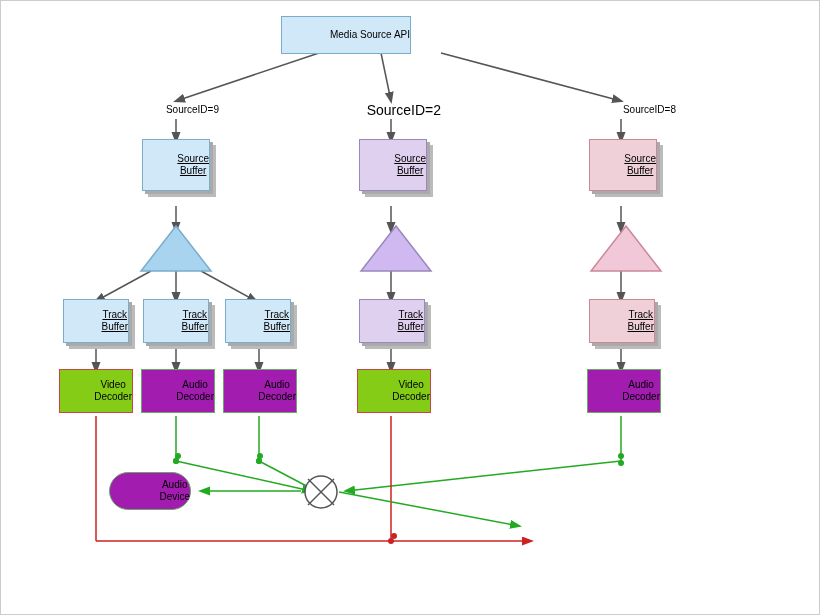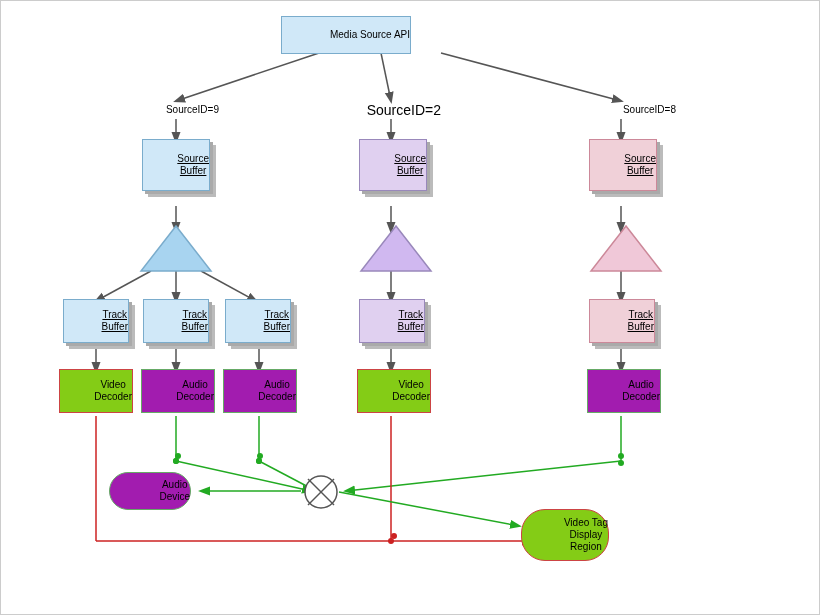--- a/index.html
+++ b/index.html
@@ -226,23 +226,20 @@
   <svg style="position:absolute; left:302px; top:473px; width:36px; height:36px;">
     <circle cx="18" cy="18" r="16" fill="white" stroke="#555" stroke-width="1.5"></circle>
     <line x1="5" y1="5" x2="31" y2="31" stroke="#555" stroke-width="1.5"></line>
     <line x1="31" y1="5" x2="5" y2="31" stroke="#555" stroke-width="1.5"></line>
   </svg>
 
   <div class="box box-green box-rounded" style="left:108px; top:471px; width:82px; height:38px; font-size:10px;">
     <span>Audio<br>Device</span>
   </div>
 
-  <div class="box box-red box-rounded" style="left:520px; top:508px; width:88px; height:52px; font-size:10px; border-radius:24px;">
-    <span>Video Tag<br>Display<br>Region</span>
-  </div>
 
   <svg style="position:absolute; left:0; top:0; width:820px; height:615px; pointer-events:none;">
 
     <circle cx="177" cy="455" r="3" fill="#22aa22"></circle>
 
     <circle cx="259" cy="455" r="3" fill="#22aa22"></circle>
 
     <circle cx="620" cy="455" r="3" fill="#22aa22"></circle>
 
     <circle cx="393" cy="535" r="3" fill="#cc2222"></circle>

